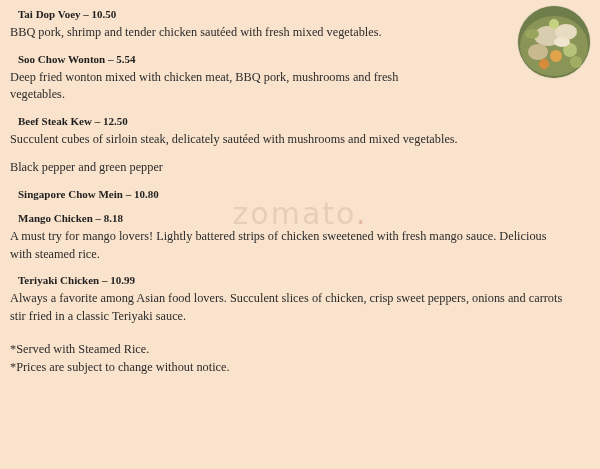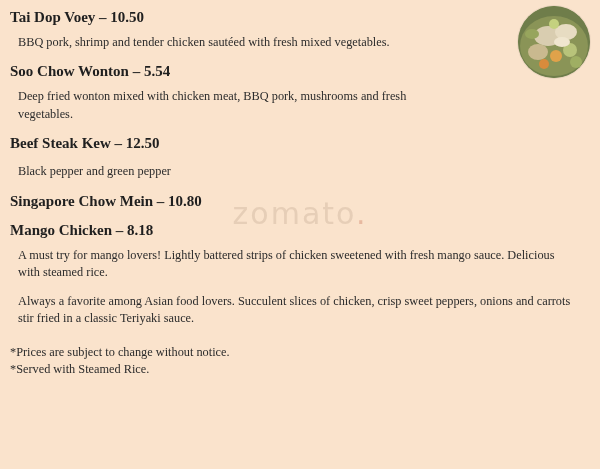--- a/index.html
+++ b/index.html
@@ -58,31 +58,31 @@
   .items {
     position: relative;
     z-index: 1;
   }
   .item {
     margin: 0 0 11px 0;
   }
   .item-title {
     font-family: "Liberation Serif", serif;
     font-weight: bold;
-    font-size: 15px;
+    font-size: 11px;
     color: #1f1f1f;
-    margin: 0 0 3px 0;
+    margin: 0 0 3px 8px;
     line-height: 1.2;
   }
   .item-desc {
     font-family: "Liberation Serif", serif;
     font-size: 12.3px;
     line-height: 1.42;
     color: #2b2b2b;
-    margin: 8px;
+    margin: 0;
     max-width: 560px;
   }
   .item.first .item-title {
     margin-top: 0;
   }
   .item.wide-limited .item-desc {
     max-width: 445px;
   }
   .notes {
     margin-top: 16px;
@@ -137,39 +137,41 @@
       <p class="item-desc">BBQ pork, shrimp and tender chicken sautéed with fresh mixed vegetables.</p>
     </div>
 
     <div class="item wide-limited">
       <p class="item-title">Soo Chow Wonton – 5.54</p>
       <p class="item-desc">Deep fried wonton mixed with chicken meat, BBQ pork, mushrooms and fresh vegetables.</p>
     </div>
 
     <div class="item">
       <p class="item-title">Beef Steak Kew – 12.50</p>
+      <p class="item-desc">Succulent cubes of sirloin steak, delicately sautéed with mushrooms and mixed vegetables.</p>
     </div>
 
     <div class="item">
       <p class="item-desc">Black pepper and green pepper</p>
     </div>
 
     <div class="item">
       <p class="item-title">Singapore Chow Mein – 10.80</p>
     </div>
 
     <div class="item">
       <p class="item-title">Mango Chicken – 8.18</p>
       <p class="item-desc">A must try for mango lovers! Lightly battered strips of chicken sweetened with fresh mango sauce. Delicious with steamed rice.</p>
     </div>
 
     <div class="item">
+      <p class="item-title">Teriyaki Chicken – 10.99</p>
       <p class="item-desc">Always a favorite among Asian food lovers. Succulent slices of chicken, crisp sweet peppers, onions and carrots stir fried in a classic Teriyaki sauce.</p>
     </div>
 
   </div>
 
   <div class="notes">
+    <p class="note">*Served with Steamed Rice.</p>
     <p class="note">*Prices are subject to change without notice.</p>
-    <p class="note">*Served with Steamed Rice.</p>
   </div>
 
 </div>
 
 </body></html>

